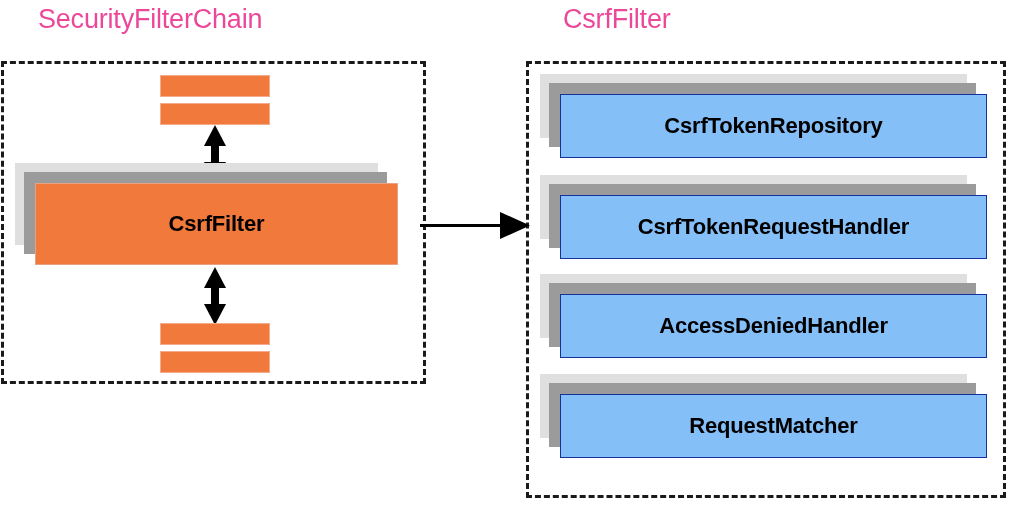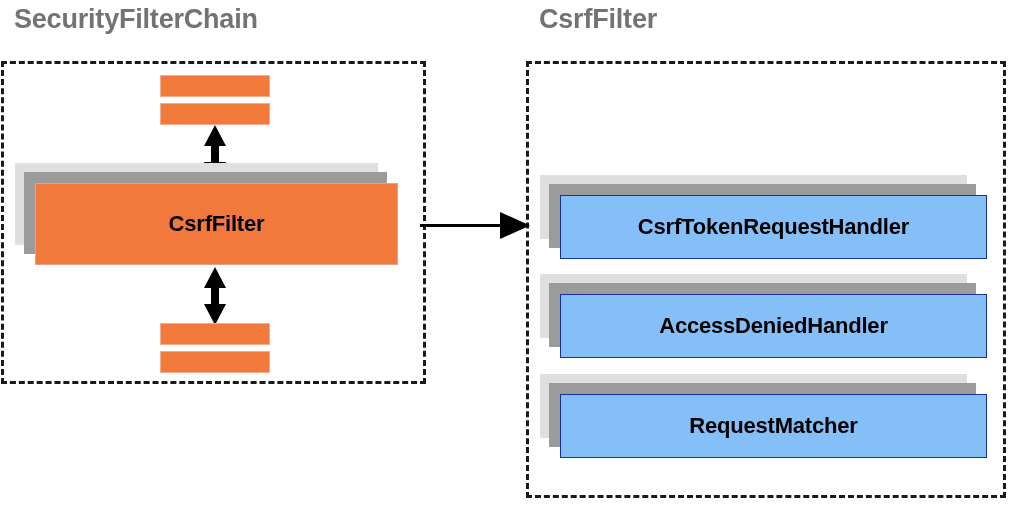--- a/index.html
+++ b/index.html
@@ -19,25 +19,26 @@
     position: absolute;
     left: 0; top: 0;
     width: 1010px;
     height: 505px;
   }
 
   
   .group-title {
     position: absolute;
     font-size: 27px;
-    font-weight: bold;
-    color: #737373;
+    font-weight: normal;
+    color: #ec4899;
     letter-spacing: -0.2px;
     white-space: nowrap;
     line-height: 1;
+    margin-left: 24px;
   }
   #title-left  { left: 14px;  top: 6px; }
   #title-right { left: 539px; top: 6px; }
 
   
   .dashed-box {
     position: absolute;
     border: 3px dashed #1a1a1a;
     background: transparent;
     box-sizing: border-box;
@@ -154,20 +155,27 @@
   <div class="bar" style="left:160px; top:323px; width:110px; height:22px;"></div>
   <div class="bar" style="left:160px; top:351px; width:110px; height:22px;"></div>
 
   <div class="arrow-h" style="left:420px; top:211px; width:112px;">
     <svg width="112" height="30" viewBox="0 0 112 30">
       <rect x="0" y="13" width="85" height="3" fill="#000"></rect>
       <polygon points="110,14.5 80,1 80,28" fill="#000"></polygon>
     </svg>
   </div>
 
+  <div class="node blue" style="left:540px; top:74px; width:427px; height:64px;">
+    <div class="shadow-light"></div>
+    <div class="shadow-dark"></div>
+    <div class="face">
+      <span class="label">CsrfTokenRepository</span>
+    </div>
+  </div>
 
   <div class="node blue" style="left:540px; top:274px; width:427px; height:64px;">
     <div class="shadow-light"></div>
     <div class="shadow-dark"></div>
     <div class="face">
       <span class="label">AccessDeniedHandler</span>
     </div>
   </div>
 
   <div class="node blue" style="left:540px; top:175px; width:427px; height:64px;">

